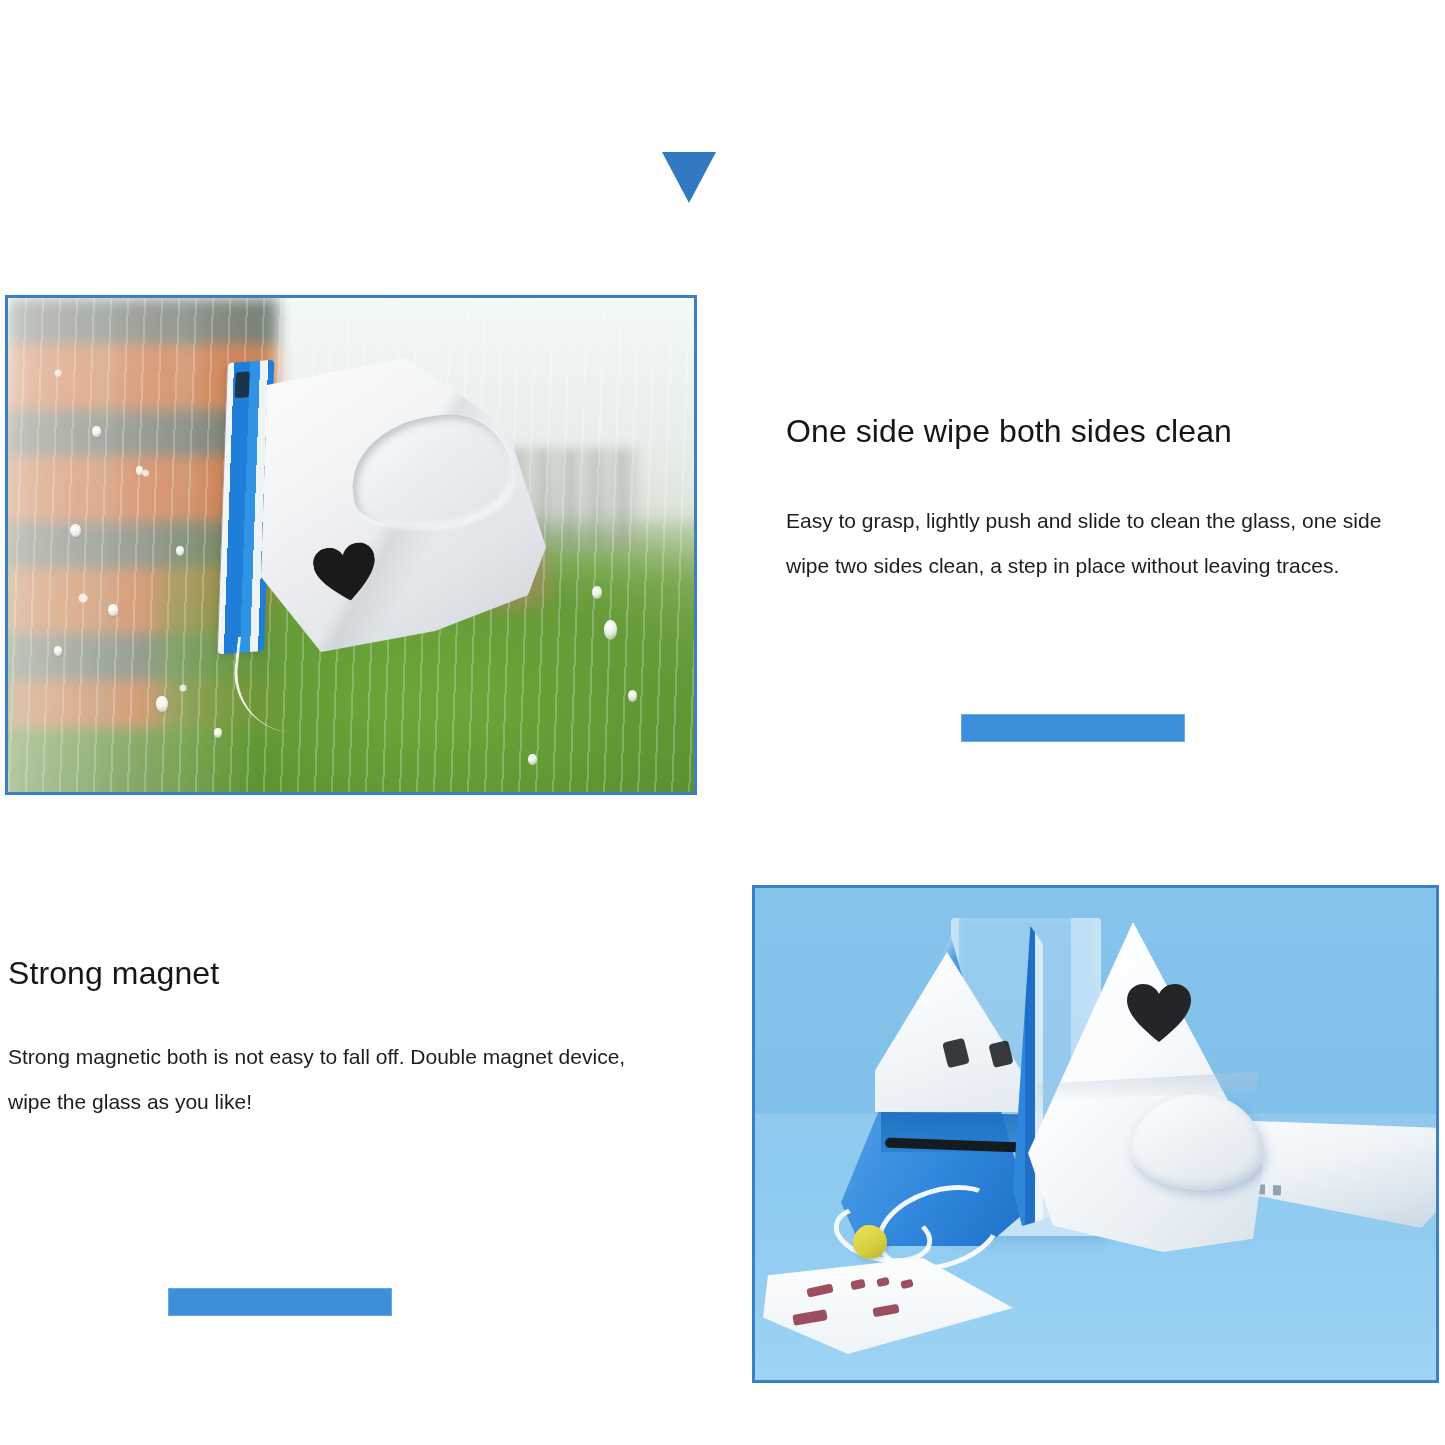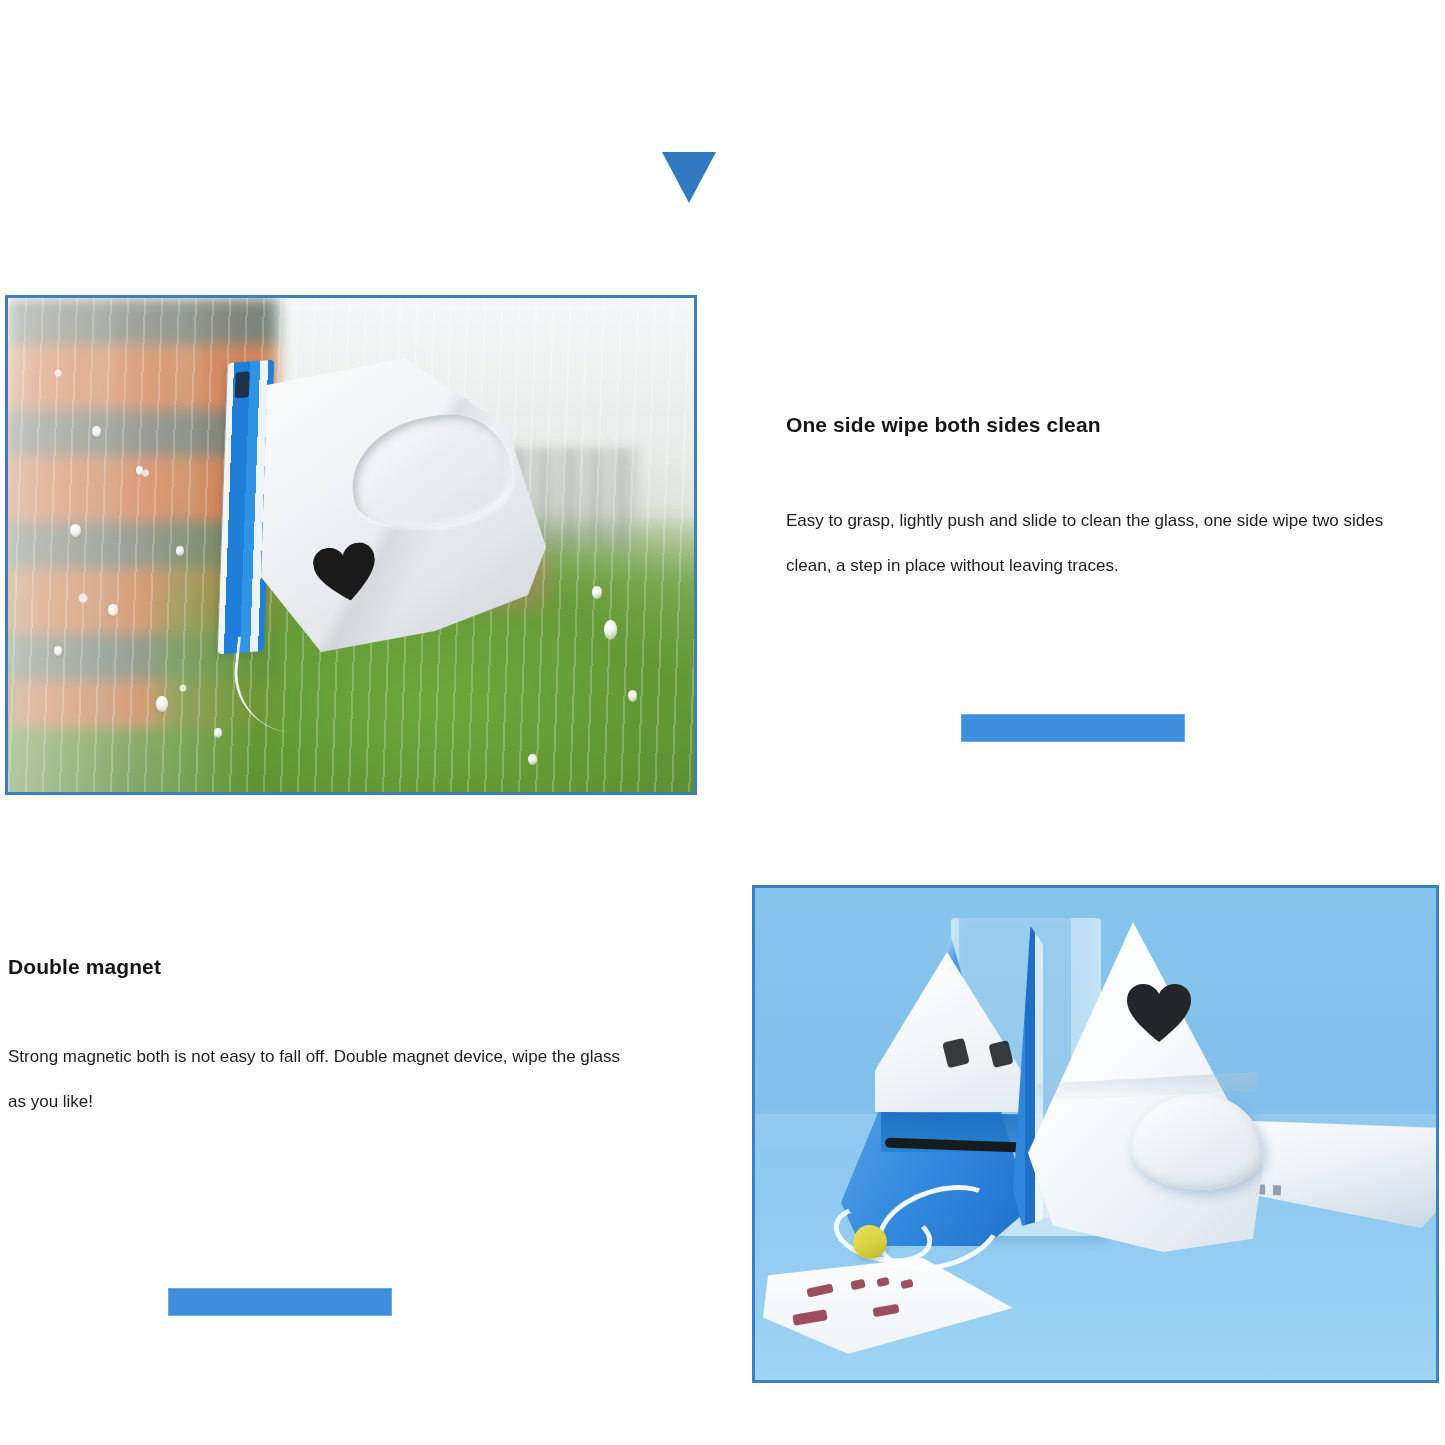--- a/index.html
+++ b/index.html
@@ -457,29 +457,29 @@
     height: 10px;
     background:
       repeating-linear-gradient(90deg, #7e8e9c 0 8px, rgba(0,0,0,0) 8px 16px);
     transform: rotate(3deg);
     opacity: 0.8;
   }
 
   
   .feature-heading {
     position: absolute;
-    font-size: 21px;
-    font-weight: bold;
+    font-size: 32px;
+    font-weight: normal;
     color: #161616;
     white-space: nowrap;
     letter-spacing: 0.1px;
   }
   .feature-body {
     position: absolute;
-    font-size: 17px;
+    font-size: 21px;
     font-weight: normal;
     color: #1d1d1d;
     line-height: 45px;
   }
   #feature-1-heading { left: 786px; top: 413px; }
   #feature-1-body    { left: 786px; top: 498px; width: 640px; }
   #feature-2-heading { left: 8px;  top: 955px; }
   #feature-2-body    { left: 8px;  top: 1034px; width: 620px; }
 
   .accent-bar {
@@ -532,21 +532,21 @@
         <div class="w1-heart"></div>
         <div class="w1-cord"></div>
       </div>
     </div>
   </div>
 
   <div class="feature-heading" id="feature-1-heading">One side wipe both sides clean</div>
   <div class="feature-body" id="feature-1-body">Easy to grasp, lightly push and slide to clean the glass, one side wipe two sides clean, a step in place without leaving traces.</div>
   <div class="accent-bar" id="accent-bar-1"></div>
 
-  <div class="feature-heading" id="feature-2-heading">Double magnet</div>
+  <div class="feature-heading" id="feature-2-heading">Strong magnet</div>
   <div class="feature-body" id="feature-2-body">Strong magnetic both is not easy to fall off. Double magnet device, wipe the glass as you like!</div>
   <div class="accent-bar" id="accent-bar-2"></div>
 
   <div class="photo" id="photo-pair">
     <div class="photo-inner">
       <div class="pair-bg"></div>
       <div class="pair-horizon"></div>
 
       <div class="card-paper"></div>
       <div class="card-mark" style="left:52px;  top:398px; width:26px; height:9px;  transform:rotate(-12deg);"></div>

